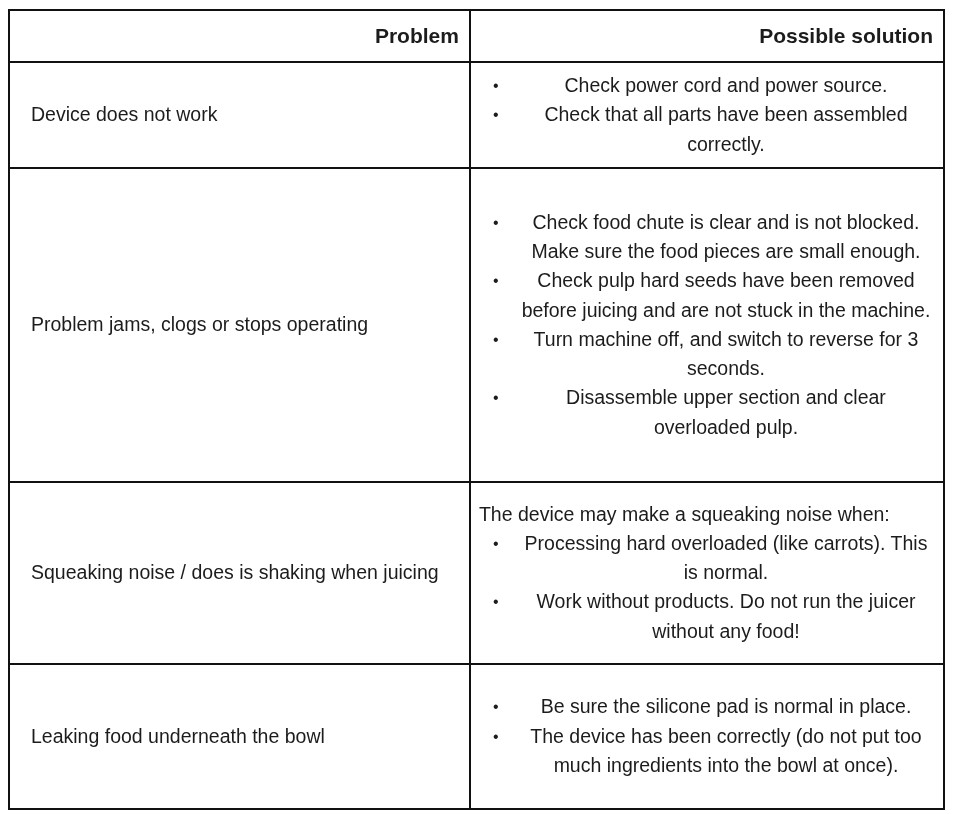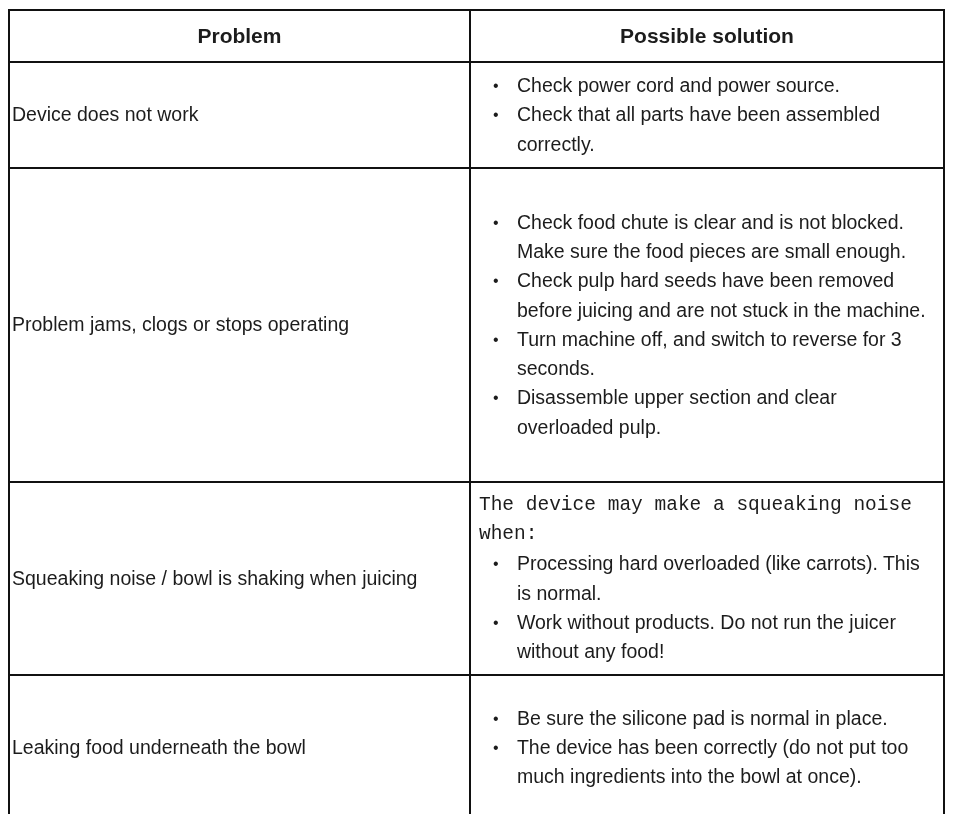--- a/index.html
+++ b/index.html
@@ -26,55 +26,55 @@
   table.trouble-table td {
     border: 2.5px solid #111111;
     box-sizing: border-box;
   }
   col.col-problem { width: 49.3%; }
   col.col-solution { width: 50.7%; }
 
   th.header-cell {
     font-size: 21px;
     font-weight: bold;
-    text-align: center;
+    text-align: right;
     vertical-align: middle;
     padding: 8px 10px;
     height: 52px;
   }
   td.problem-cell {
     font-size: 19.5px;
     line-height: 1.5;
     vertical-align: middle;
-    padding: 8px 14px 8px 2px;
+    padding: 8px 14px 8px 21px;
   }
   td.solution-cell {
     font-size: 19.5px;
     line-height: 1.5;
     vertical-align: middle;
     padding: 8px 8px 8px 6px;
   }
   tr.row-1 { height: 94px; }
   tr.row-2 { height: 314px; }
   tr.row-3 { height: 182px; }
   tr.row-4 { height: 145px; }
 
   .solution-intro {
     margin: 0;
     padding-left: 2px;
-    font-family: Liberation Mono, monospace;
   }
   ul.solutions {
     margin: 0;
     padding: 0;
     list-style: none;
   }
   ul.solutions li {
     position: relative;
     padding-left: 40px;
+    text-align: center;
   }
   ul.solutions li::before {
     content: "\2022";
     position: absolute;
     left: 16px;
     top: 0;
     font-size: 16px;
     line-height: 29px;
   }
 </style>
@@ -108,21 +108,21 @@
         <td class="solution-cell">
           <ul class="solutions">
             <li>Check food chute is clear and is not blocked. Make sure the food pieces are small enough.</li>
             <li>Check pulp hard seeds have been removed before juicing and are not stuck in the machine.</li>
             <li>Turn machine off, and switch to reverse for 3 seconds.</li>
             <li>Disassemble upper section and clear overloaded pulp.</li>
           </ul>
         </td>
       </tr>
       <tr class="row-3">
-        <td class="problem-cell">Squeaking noise / bowl is shaking when juicing</td>
+        <td class="problem-cell">Squeaking noise / does is shaking when juicing</td>
         <td class="solution-cell">
           <p class="solution-intro">The device may make a squeaking noise when:</p>
           <ul class="solutions">
             <li>Processing hard overloaded (like carrots). This is normal.</li>
             <li>Work without products. Do not run the juicer without any food!</li>
           </ul>
         </td>
       </tr>
       <tr class="row-4">
         <td class="problem-cell">Leaking food underneath the bowl</td>

